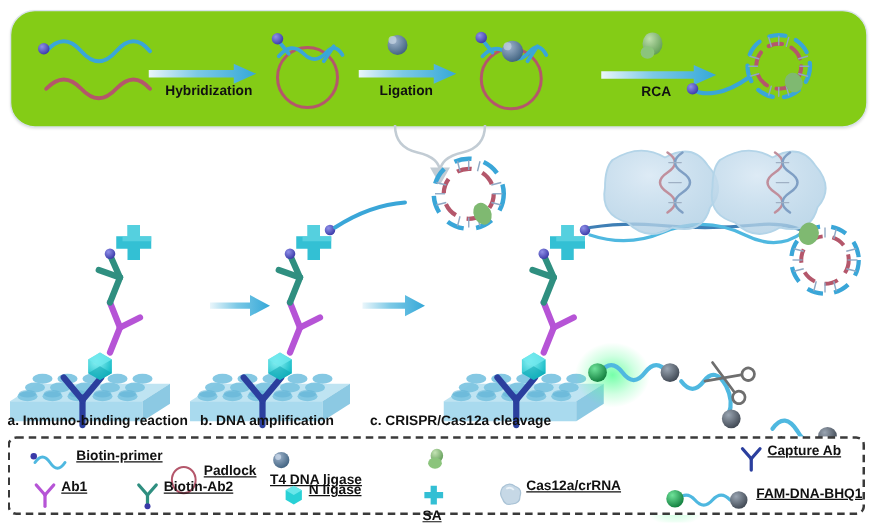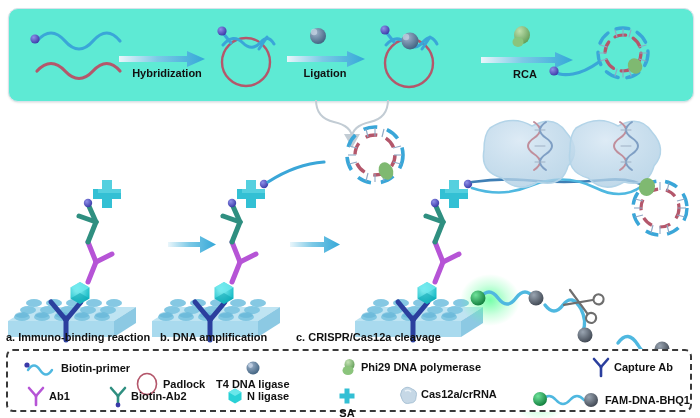--- a/index.html
+++ b/index.html
@@ -3,40 +3,40 @@
 <meta charset="utf-8">
 <style>
   html,body{margin:0;padding:0;background:#ffffff;}
   body{width:700px;height:418px;position:relative;overflow:hidden;
        font-family:"Liberation Sans",sans-serif;color:#111;}
   .fig{position:absolute;left:0;top:0;width:700px;height:418px;}
 
   
   #top-panel{
     position:absolute;left:8px;top:8px;width:684px;height:92px;
-    background:#5eead4;border:1px solid #d8e2ea;border-radius:10px;
+    background:#84cc16;border:1px solid #d8e2ea;border-radius:20px;
     box-shadow:0 1px 2px rgba(0,0,0,.10);
   }
   .step-label{
     position:absolute;font-size:11px;font-weight:bold;color:#111;
     white-space:nowrap;text-align:center;
   }
 
   
   .sec-cap{
     position:absolute;font-size:11px;font-weight:bold;color:#111;white-space:nowrap;
   }
 
   
   #legend-box{
     position:absolute;left:6px;top:349px;width:686px;height:63px;
     border:2px dashed #3a3a3a;border-radius:7px;background:#ffffff;
     box-sizing:border-box;
   }
-  .leg-item{position:absolute;display:flex;align-items:center;gap:3px;white-space:nowrap;}
+  .leg-item{position:absolute;display:flex;align-items:flex-start;gap:3px;white-space:nowrap;text-decoration:underline;}
   .leg-txt{font-size:11px;font-weight:bold;color:#111;line-height:1;}
   .leg-ico{display:block;flex:0 0 auto;}
 
   svg{display:block;overflow:visible;}
 </style>
 </head>
 <body>
 
 <div class="fig">
 
@@ -433,21 +433,20 @@
       <svg class="leg-ico" width="18" height="18" viewBox="0 0 18 18">
         <defs>
             <radialGradient id="pg1" cx="35%" cy="28%" r="78%">
           <stop offset="0%" stop-color="#c4e3b4"></stop>
               <stop offset="100%" stop-color="#5f9b55"></stop>
             </radialGradient>
           </defs>
         <ellipse cx="9.5" cy="6.5" rx="5" ry="5.5" fill="url(#pg1)"></ellipse>
         <ellipse cx="8" cy="12.5" rx="5.5" ry="4.5" fill="#8bc47c"></ellipse>
       </svg>
-      <span class="leg-txt">Phi29 DNA polymerase</span>
     </div>
 
     <div class="leg-item" style="left:583px;top:5px;">
       <svg class="leg-ico" width="20" height="22" viewBox="0 0 20 22">
         <g stroke="#2b3f9e" stroke-width="2.6" stroke-linecap="round" fill="none">
           <path d="M10 20 L10 11"></path>
             <path d="M10 11 L3 3"></path>
             <path d="M10 11 L17 3"></path>
         </g>
       </svg>

